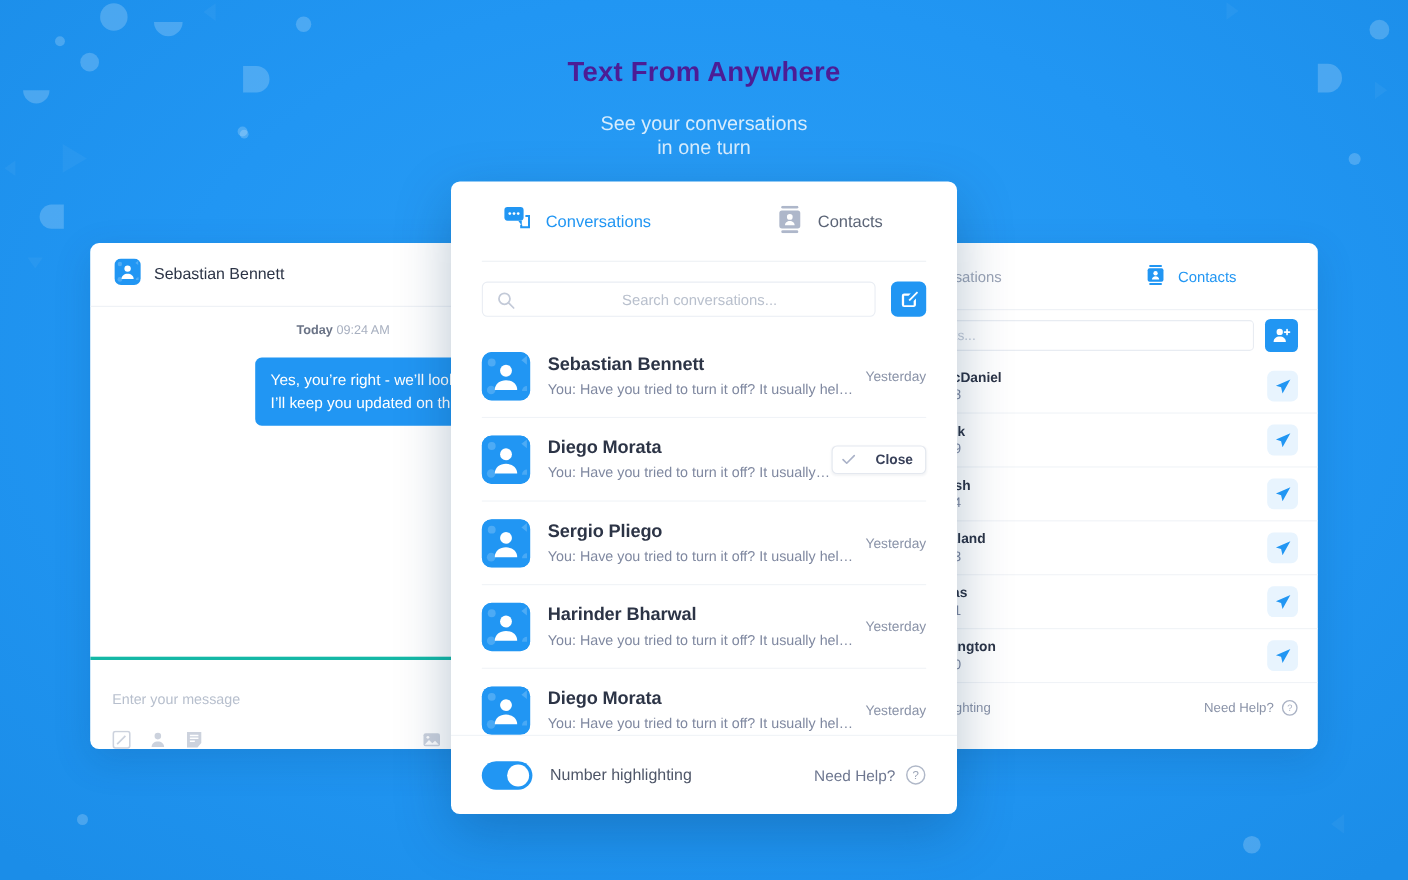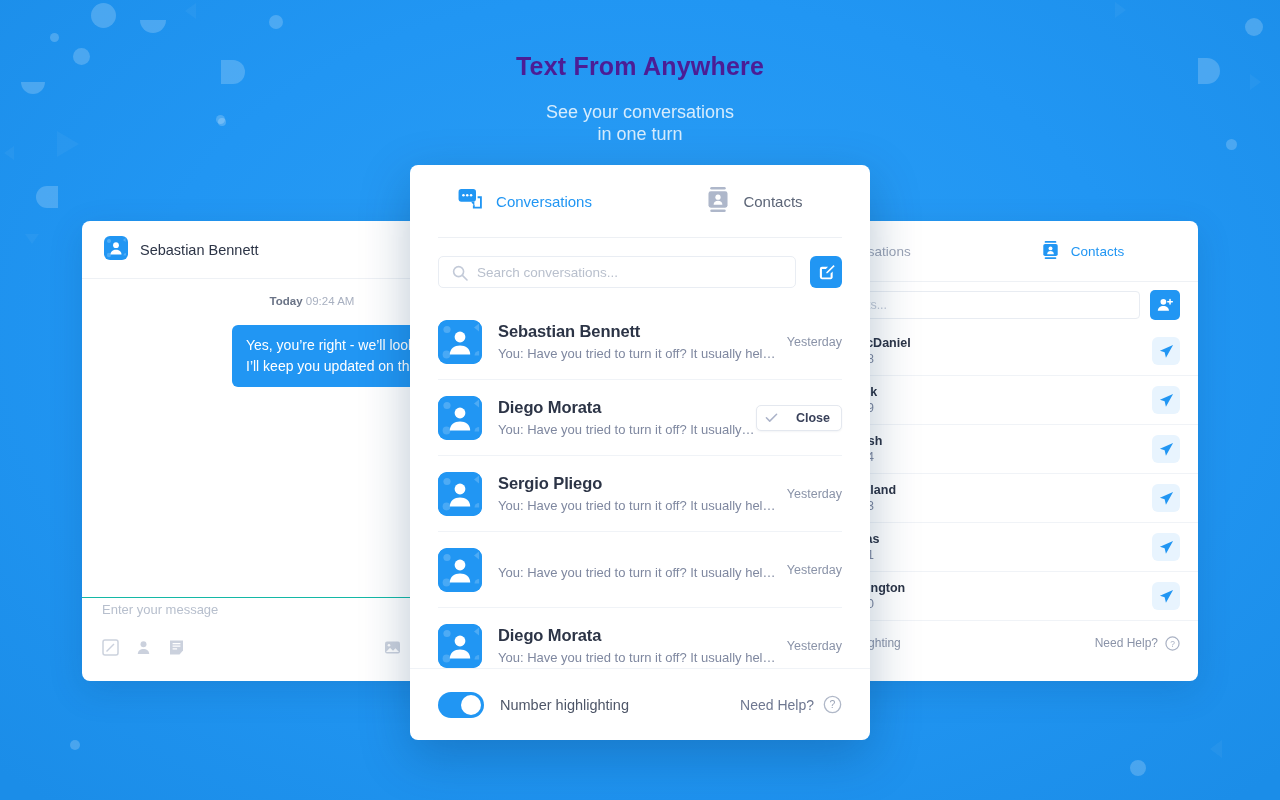--- a/index.html
+++ b/index.html
@@ -75,21 +75,21 @@
     width: 24px; height: 24px; border-radius: 50%; margin-right: 12px; flex: 0 0 24px;
     background: radial-gradient(circle at 50% 38%, #f0b9a8 0%, #d98b74 55%, #7c4a3a 100%);
     border: 1px solid rgba(0,0,0,.05);
     position: relative; overflow: hidden;
   }
   .in-avatar::after {
     content: ""; position: absolute; left: 3px; top: -1px; width: 18px; height: 11px;
     background: #3b2a24; border-radius: 9px 9px 4px 4px;
   }
 
-  #chat-composer { border-top: 1px solid #14b8a6; height: 64px; padding: 4px 20px 0 20px; }
+  #chat-composer { border-top: 3px solid #14b8a6; height: 64px; padding: 28px 20px 0 20px; }
   #composer-placeholder { font-size: 13px; color: #b7bfcd; }
   #composer-tools { display: flex; align-items: center; margin-top: 18px; }
   .ctool { margin-right: 16px; opacity: .85; }
   #composer-right { margin-left: auto; display: flex; align-items: center; }
   #composer-right .ctool { margin-right: 14px; }
   #send-button {
     background: #2196f3; color: #fff; border: none; border-radius: 5px;
     height: 28px; padding: 0 12px; display: flex; align-items: center; gap: 6px;
     font-size: 12.5px; font-weight: bold; font-family: inherit; cursor: pointer;
   }
@@ -144,21 +144,21 @@
   #m-tabs { display: flex; height: 72px; flex: 0 0 72px; }
   .m-tab { flex: 1; display: flex; align-items: center; justify-content: center; gap: 14px;
            font-size: 15px; color: #5c6577; cursor: pointer; }
   .m-tab.active { color: #2196f3; }
   #m-sep { height: 1px; background: #edf0f4; margin: 0 28px; }
 
   #m-search-row { display: flex; align-items: center; padding: 18px 28px 16px 28px; }
   #m-search {
     flex: 1; height: 32px; border: 1px solid #e9edf3; border-radius: 5px;
     display: flex; align-items: center; padding-left: 38px; position: relative;
-    font-size: 13.5px; color: #b9c0cd;
+    font-size: 13.5px; color: #b9c0cd; justify-content: center;
   }
   #m-search .mag { position: absolute; left: 13px; top: 8px; }
   #m-compose {
     width: 32px; height: 32px; margin-left: 14px; border-radius: 6px; background: #2196f3;
     display: flex; align-items: center; justify-content: center; cursor: pointer; flex: 0 0 32px;
   }
 
   #m-list { flex: 1; overflow: hidden; }
   .conv-row {
     display: flex; align-items: center; height: 76px; margin: 0 28px;
@@ -605,20 +605,21 @@
         <div class="conv-av"><svg width="44" height="44" viewBox="0 0 44 44">
             <rect x="0" y="0" width="44" height="44" rx="9" fill="#2196f3"></rect>
             <circle cx="9" cy="9.5" r="3.6" fill="#ffffff" opacity=".2"></circle>
             <circle cx="8.5" cy="34.5" r="3.9" fill="#ffffff" opacity=".18"></circle>
             <path d="M36 7.5l5 4v-8z" fill="#ffffff" opacity=".2"></path>
             <path d="M36.5 35.5a4.6 4.6 0 0 1 4.6-4.6v4.6z" fill="#ffffff" opacity=".18"></path>
             <circle cx="22" cy="17" r="5.4" fill="#ffffff"></circle>
             <path d="M11.8 34.5c0-5.6 4.6-8.9 10.2-8.9s10.2 3.3 10.2 8.9z" fill="#ffffff"></path>
           </svg></div>
         <div class="conv-meta">
+          <div class="conv-name">Harinder Bharwal</div>
           <div class="conv-prev">You: Have you tried to turn it off? It usually helps to reset…</div>
         </div>
         <div class="conv-time">Yesterday</div>
       </div>
       <div class="conv-row">
         <div class="conv-av"><svg width="44" height="44" viewBox="0 0 44 44">
             <rect x="0" y="0" width="44" height="44" rx="9" fill="#2196f3"></rect>
             <circle cx="9" cy="9.5" r="3.6" fill="#ffffff" opacity=".2"></circle>
             <circle cx="8.5" cy="34.5" r="3.9" fill="#ffffff" opacity=".18"></circle>
             <path d="M36 7.5l5 4v-8z" fill="#ffffff" opacity=".2"></path>

